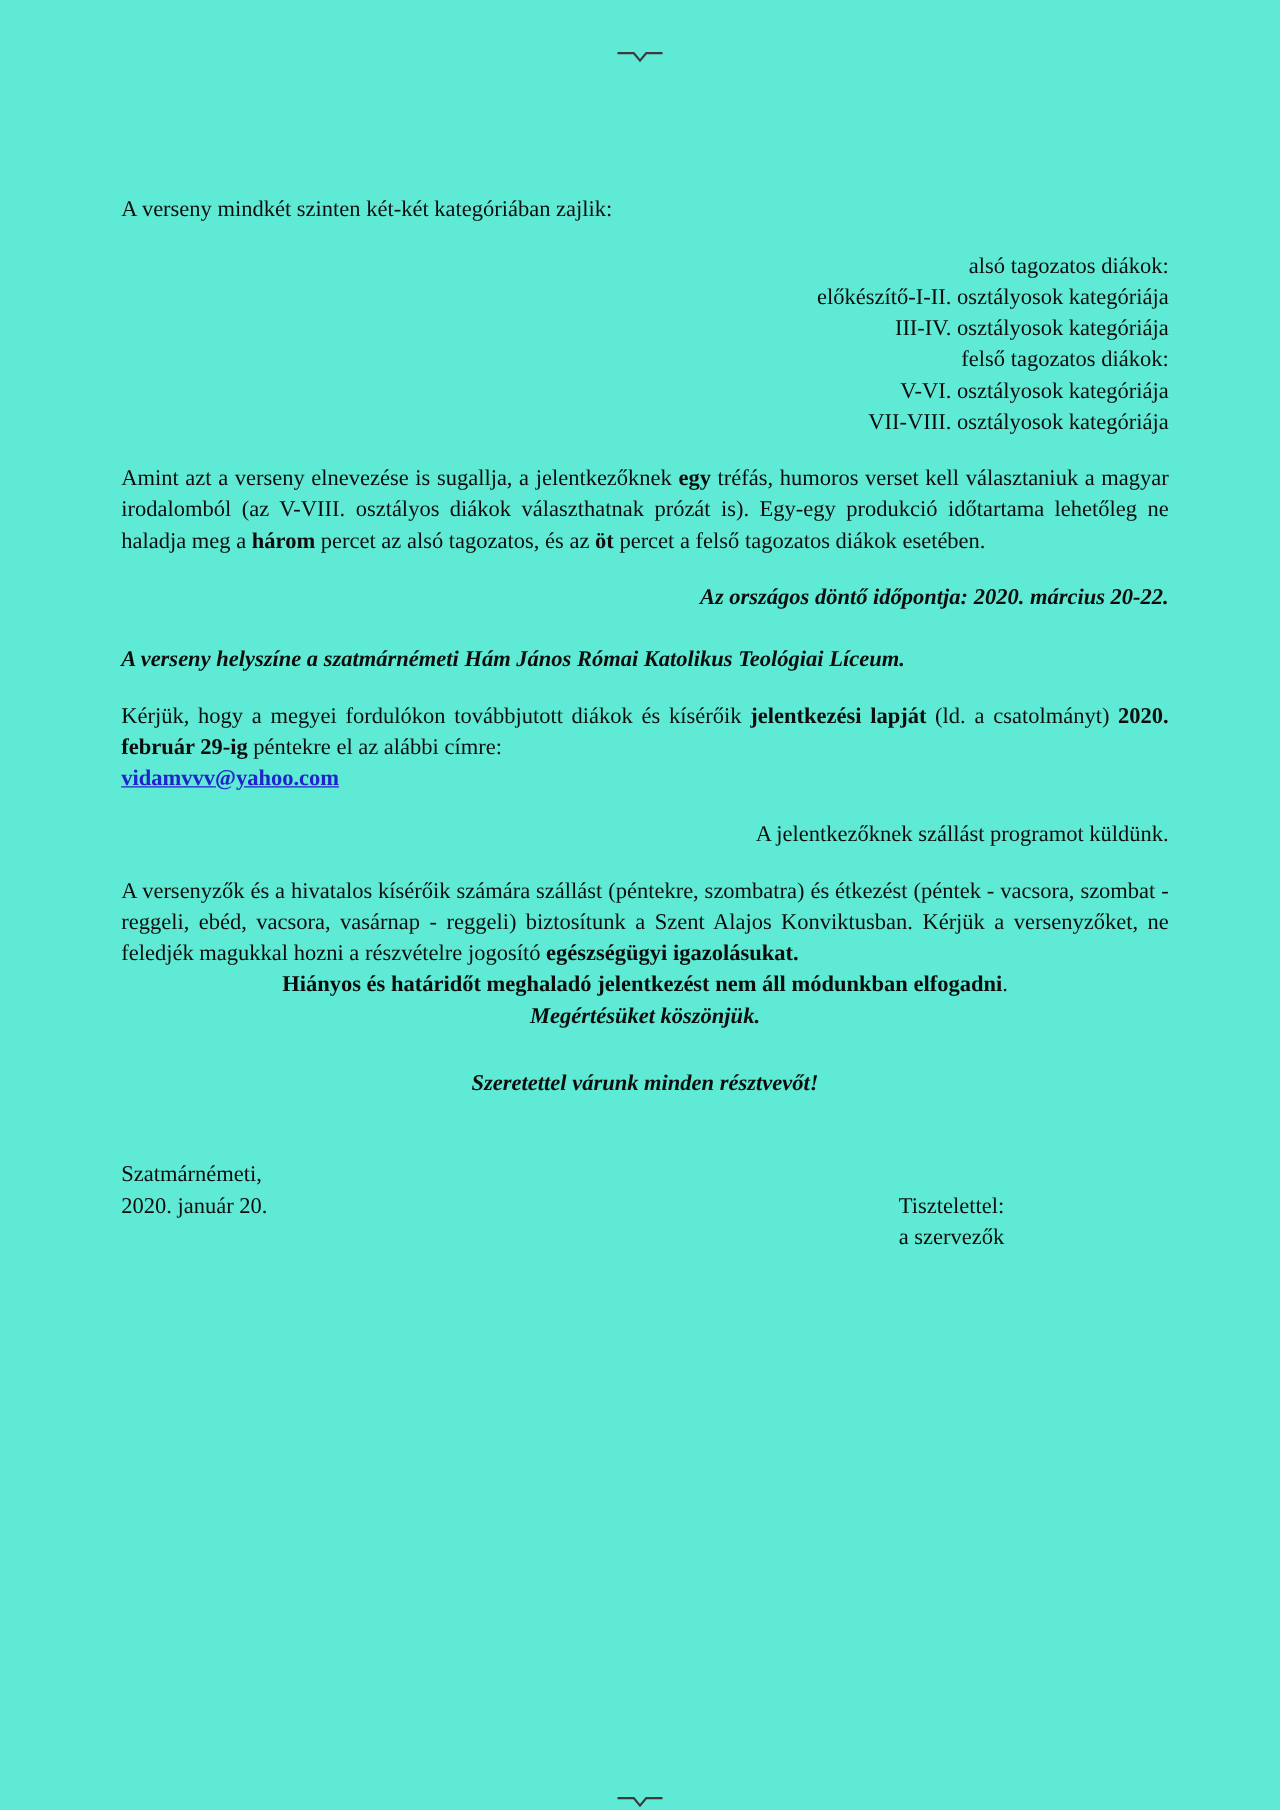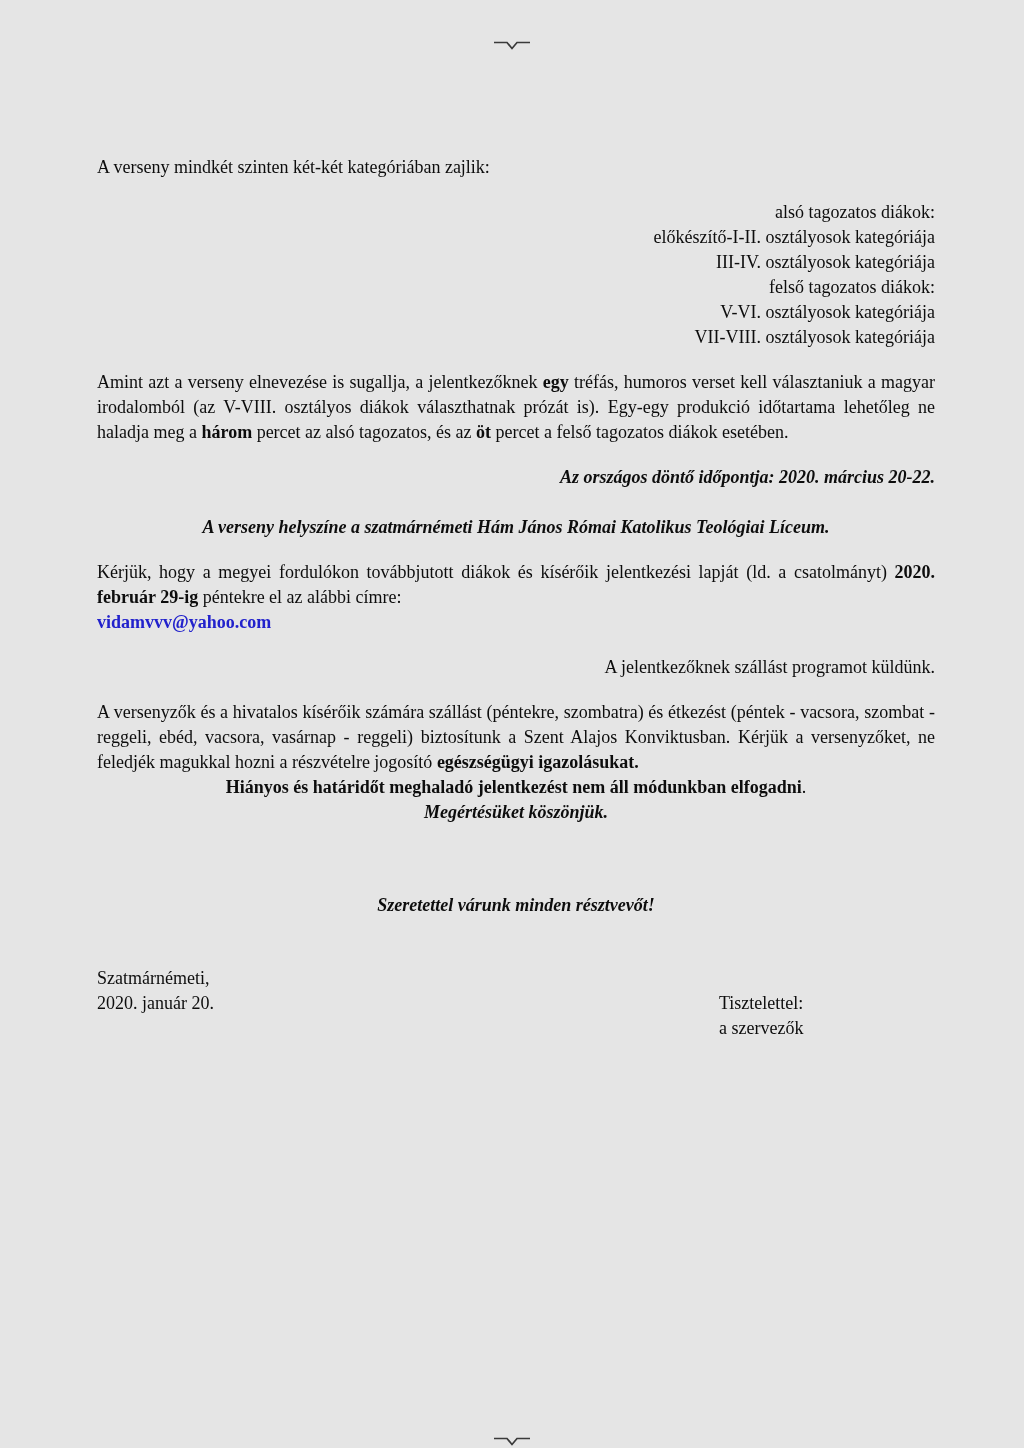--- a/index.html
+++ b/index.html
@@ -1,21 +1,21 @@
 <!DOCTYPE html>
 <html lang="hu"><head>
 <meta charset="utf-8">
 <style>
   html, body { margin: 0; padding: 0; background: #ffffff; }
   .page {
     position: relative;
     width: 1024px;
     height: 1448px;
     margin: 0 auto;
-    background: #e5e5e5;
+    background: #5eead4;
     font-family: "Liberation Serif", "DejaVu Serif", serif;
     font-size: 18px;
     line-height: 25px;
     color: #0d0d0d;
     overflow: hidden;
   }
   .ornament-top {
     position: absolute;
     top: 33px;
     left: 50%;
@@ -28,32 +28,33 @@
     transform: translateX(-50%);
   }
   .content {
     position: absolute;
     left: 97px;
     top: 155px;
     width: 838px;
   }
   .para { margin: 0; }
   .mt { margin-top: 20px; text-align: right; }
-  .mt25 { margin-top: 25px; text-align: center; }
+  .mt25 { margin-top: 25px; }
   .justify { text-align: justify; }
   .center { text-align: center; }
   .b, .b span { font-weight: bold; font-style: italic; }
   .ind1 { padding-left: 63px; }
   .ind2 { padding-left: 186px; }
   .notice { }
-  .farewell { margin-top: 68px; }
+  .farewell { margin-top: 29px; }
   .signature { position: relative; margin-top: 48px; height: 75px; }
   .sig-right { position: absolute; left: 622px; top: 25px; }
   a.email-link {
     font-weight: bold;
+    text-decoration: underline;
     cursor: pointer;
   }
 </style>
 </head>
 <body>
 
 <div class="page">
 
   <span class="ornament-top">
     <svg width="38" height="12" viewBox="0 0 38 12" aria-hidden="true">
@@ -73,21 +74,21 @@
       <div class="ind2">V-VI. osztályosok kategóriája</div>
       <div class="ind2">VII-VIII. osztályosok kategóriája</div>
     </div>
 
     <p class="para mt justify"><span>Amint azt a verseny elnevezése is sugallja, a jelentkezőknek </span><span style="font-weight: bold;">egy</span><span> tréfás, humoros verset kell választaniuk a magyar irodalomból (az V-VIII. osztályos diákok választhatnak prózát is). Egy-egy produkció időtartama lehetőleg ne haladja meg a </span><span style="font-weight: bold;">három</span><span> percet az alsó tagozatos, és az </span><span style="font-weight: bold;">öt</span><span> percet a felső tagozatos diákok esetében.</span></p>
 
     <p class="para mt b">Az országos döntő időpontja: 2020. március 20-22.</p>
 
     <p class="para mt25 b">A verseny helyszíne a szatmárnémeti Hám János Római Katolikus Teológiai Líceum.</p>
 
-    <p class="para mt justify"><span>Kérjük, hogy a megyei fordulókon továbbjutott diákok és kísérőik </span><span style="font-weight: normal;">jelentkezési lapját</span><span> (ld. a csatolmányt) </span><span style="font-weight: bold;">2020. február 29-ig</span><span> péntekre el az alábbi címre:</span></p>
+    <p class="para mt justify"><span>Kérjük, hogy a megyei fordulókon továbbjutott diákok és kísérőik </span><span style="font-weight: bold;">jelentkezési lapját</span><span> (ld. a csatolmányt) </span><span style="font-weight: bold;">2020. február 29-ig</span><span> péntekre el az alábbi címre:</span></p>
 
     <div>
       <a class="email-link" style="color: rgb(34, 34, 204);">vidamvvv@yahoo.com</a>
     </div>
 
     <p class="para mt">A jelentkezőknek szállást programot küldünk.</p>
 
     <p class="para mt justify"><span>A versenyzők és a hivatalos kísérőik számára szállást (péntekre, szombatra) és étkezést (péntek - vacsora, szombat - reggeli, ebéd, vacsora, vasárnap - reggeli) biztosítunk a Szent Alajos Konviktusban. Kérjük a versenyzőket, ne feledjék magukkal hozni a részvételre jogosító </span><span style="font-weight: bold;">egészségügyi igazolásukat.</span></p>
 
     <div class="notice center">

